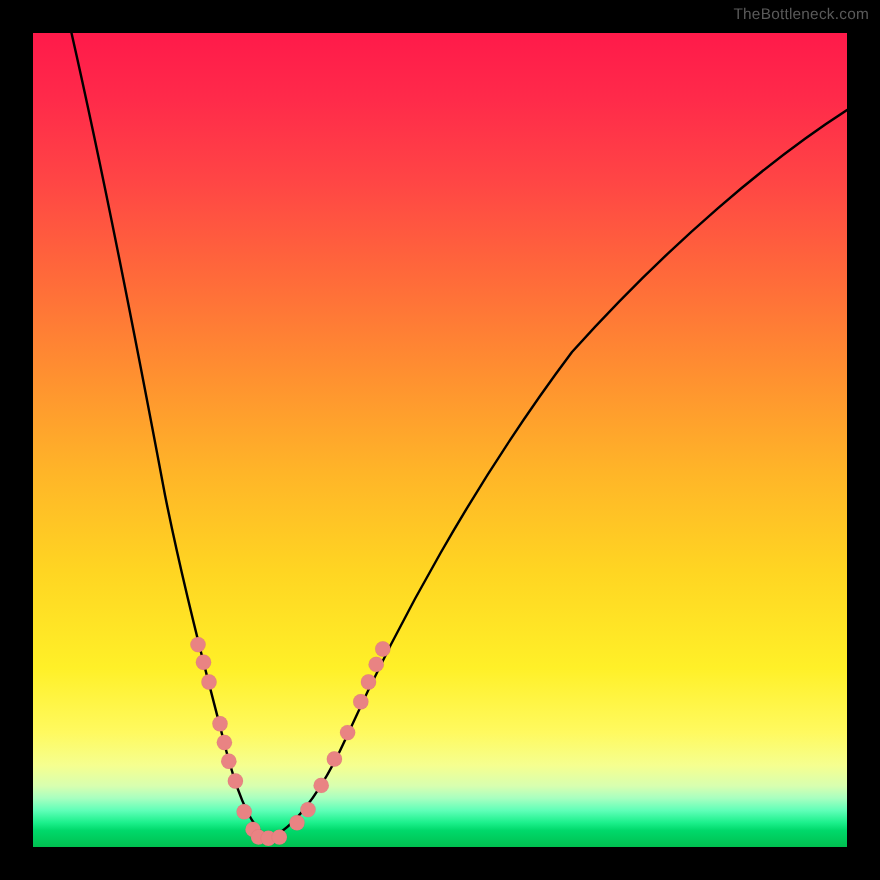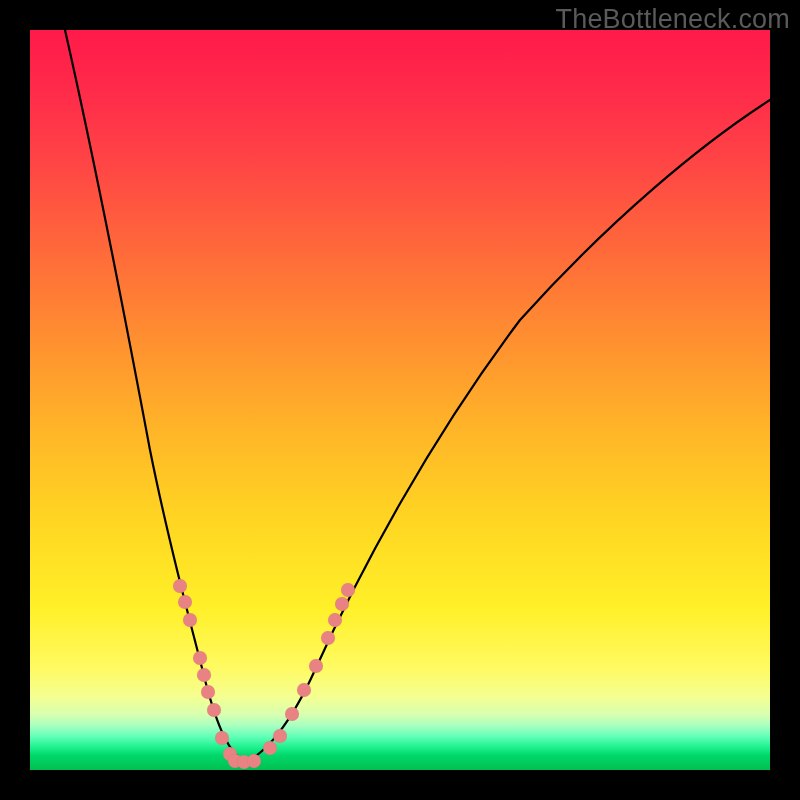--- a/index.html
+++ b/index.html
@@ -40,21 +40,21 @@
       #1cf08c 97%,
       #00d86a 98%,
       #00c050 100%
     );
   }
   .watermark {
     position: absolute;
     top: 4px;
     right: 10px;
     color: #5a5a5a;
-    font-size: 27px;
+    font-size: 14px;
     font-weight: 400;
     letter-spacing: 0.2px;
     text-shadow: 0 0 1px rgba(0,0,0,0.15);
     z-index: 5;
   }
   svg.curves {
     position: absolute;
     inset: 0;
     width: 740px;
     height: 740px;

